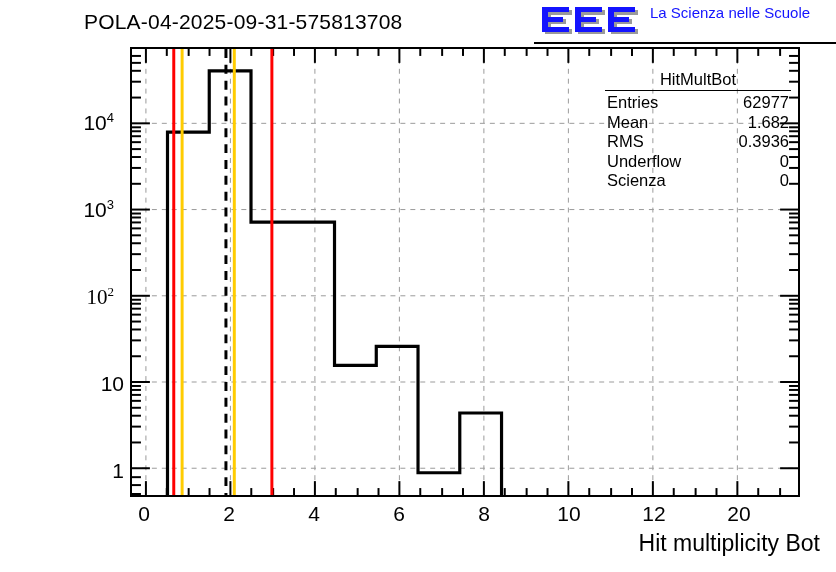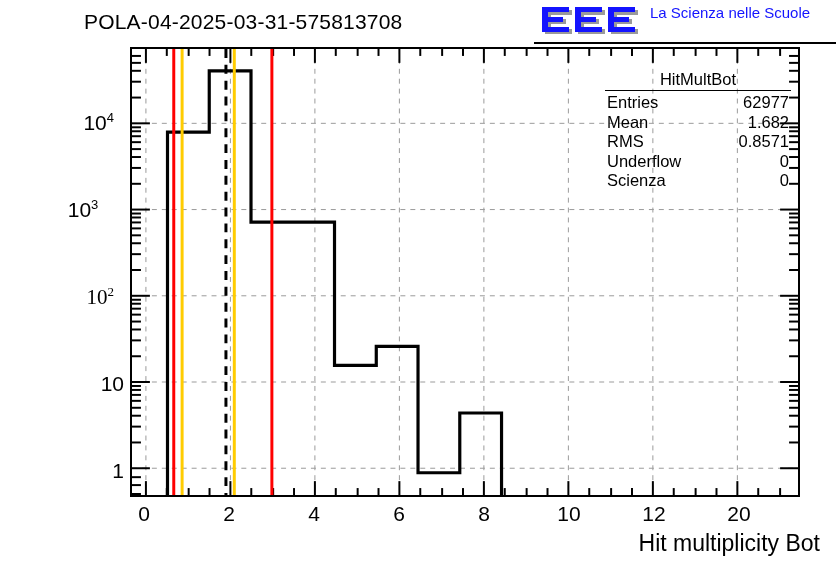--- a/index.html
+++ b/index.html
@@ -31,21 +31,21 @@
   #stats-box{position:absolute;left:601px;top:70px;width:194px;font-size:16.5px;}
   #stats-title{text-align:center;padding-bottom:1px;}
   #stats-rule{height:1px;background:#000;margin:0 4px 2px 4px;}
   .stat-row{display:flex;justify-content:space-between;padding:0 6px;line-height:19.5px;}
   .stat-row .k{text-align:center;}
   .stat-row .v{text-align:right;}
 </style>
 </head>
 <body>
 
-<div id="plot-title">POLA-04-2025-03-31-575813708</div>
+<div id="plot-title">POLA-04-2025-09-31-575813708</div>
 
 <div id="eee-logo">
   <svg id="eee-mark" viewBox="0 0 104 34">
     <g fill="#9a9a9a">
       <rect x="5" y="5" width="27" height="5"></rect>
         <rect x="5" y="14" width="21" height="5"></rect>
         <rect x="5" y="24" width="27" height="5"></rect>
         <rect x="5" y="5" width="6" height="24"></rect>
       <rect x="38" y="5" width="27" height="5"></rect>
         <rect x="38" y="14" width="21" height="5"></rect>
@@ -285,40 +285,40 @@
 <div class="xlab" style="left:294px;">4</div>
 <div class="xlab" style="left:379px;">6</div>
 <div class="xlab" style="left:464px;">8</div>
 <div class="xlab" style="left:549px;">10</div>
 <div class="xlab" style="left:634px;">12</div>
 <div class="xlab" style="left:719px;">20</div>
 
 <div class="ylab" style="left:62px;top:459px;">1</div>
 <div class="ylab" style="left:62px;top:372px;">10</div>
 <div class="ylab" style="left:52px;top:284px;font-family:Liberation Serif, serif;">10<sup>2</sup></div>
-<div class="ylab" style="left:52px;top:197px;text-align:center;">10<sup>3</sup></div>
+<div class="ylab" style="left:52px;top:197px;">10<sup>3</sup></div>
 <div class="ylab" style="left:52px;top:110px;">10<sup>4</sup></div>
 
 <div id="x-axis-title">Hit multiplicity Bot</div>
 
 <div id="stats-box">
   <div id="stats-title">HitMultBot</div>
   <div id="stats-rule"></div>
   <div id="stats-rows">
       <div class="stat-row">
         <span class="k">Entries</span>
         <span class="v">62977</span>
       </div>
       <div class="stat-row">
         <span class="k">Mean</span>
         <span class="v">1.682</span>
       </div>
       <div class="stat-row">
         <span class="k">RMS</span>
-        <span class="v">0.8571</span>
+        <span class="v">0.3936</span>
       </div>
       <div class="stat-row">
         <span class="k">Underflow</span>
         <span class="v">0</span>
       </div>
       <div class="stat-row">
         <span class="k">Scienza</span>
         <span class="v">0</span>
       </div>
     </div>

